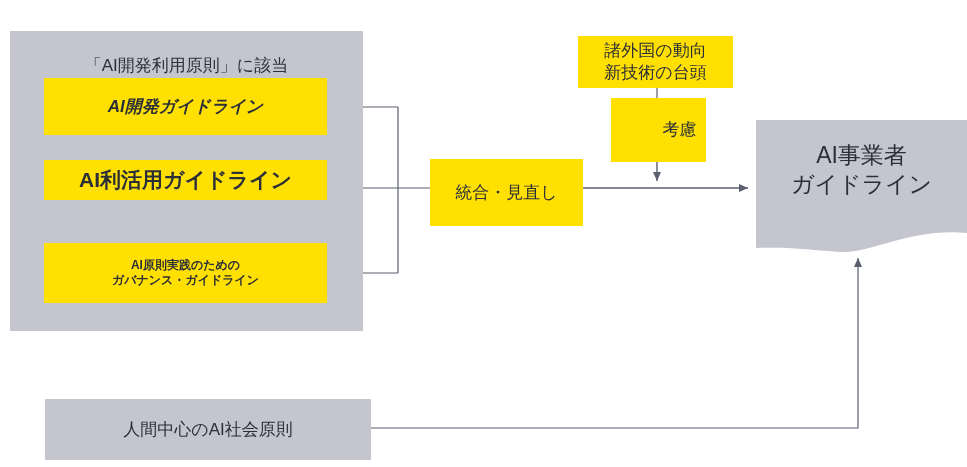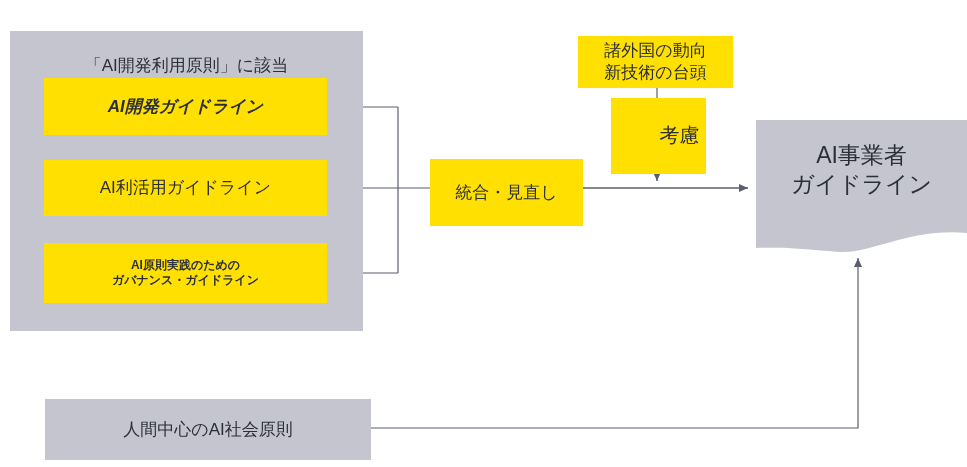--- a/index.html
+++ b/index.html
@@ -45,27 +45,27 @@
   #group-title {
     position: absolute;
     left: 10px; top: 42px; width: 353px;
     text-align: center;
     font-size: 17px;
     color: #2b2f38;
     z-index: 2;
     margin-top: 12px;
   }
   #box-dev        { left: 44px;  top: 78px;  width: 283px; height: 57px; font-size: 17px; font-weight: bold; font-style: italic; }
-  #box-use        { left: 44px;  top: 160px; width: 283px; height: 56px; font-size: 17px; font-weight: normal; }
+  #box-use        { left: 44px;  top: 160px; width: 283px; height: 40px; font-size: 21px; font-weight: bold; }
   #box-governance { left: 44px;  top: 243px; width: 283px; height: 60px; font-size: 12px; font-weight: bold; }
 
   #box-integrate  { left: 430px; top: 159px; width: 153px; height: 67px; font-size: 17px; }
 
   #box-trends     { left: 578px; top: 0;   width: 155px; height: 52px; font-size: 17px; margin-top: 36px; }
-  #box-consider   { left: 611px; top: 98px;  width: 95px;  height: 76px; font-size: 20px; padding-left: 42px; }
+  #box-consider   { left: 611px; top: 98px;  width: 95px;  height: 64px; font-size: 17px; padding-left: 42px; }
 
   #shape-target-label {
     left: 756px; top: 130px; width: 211px; height: 80px;
     font-size: 23px;
     background: none;
     z-index: 3;
   }
   #box-principles { left: 45px; top: 399px; width: 326px; height: 61px; font-size: 17px; }
 </style>
 </head>

